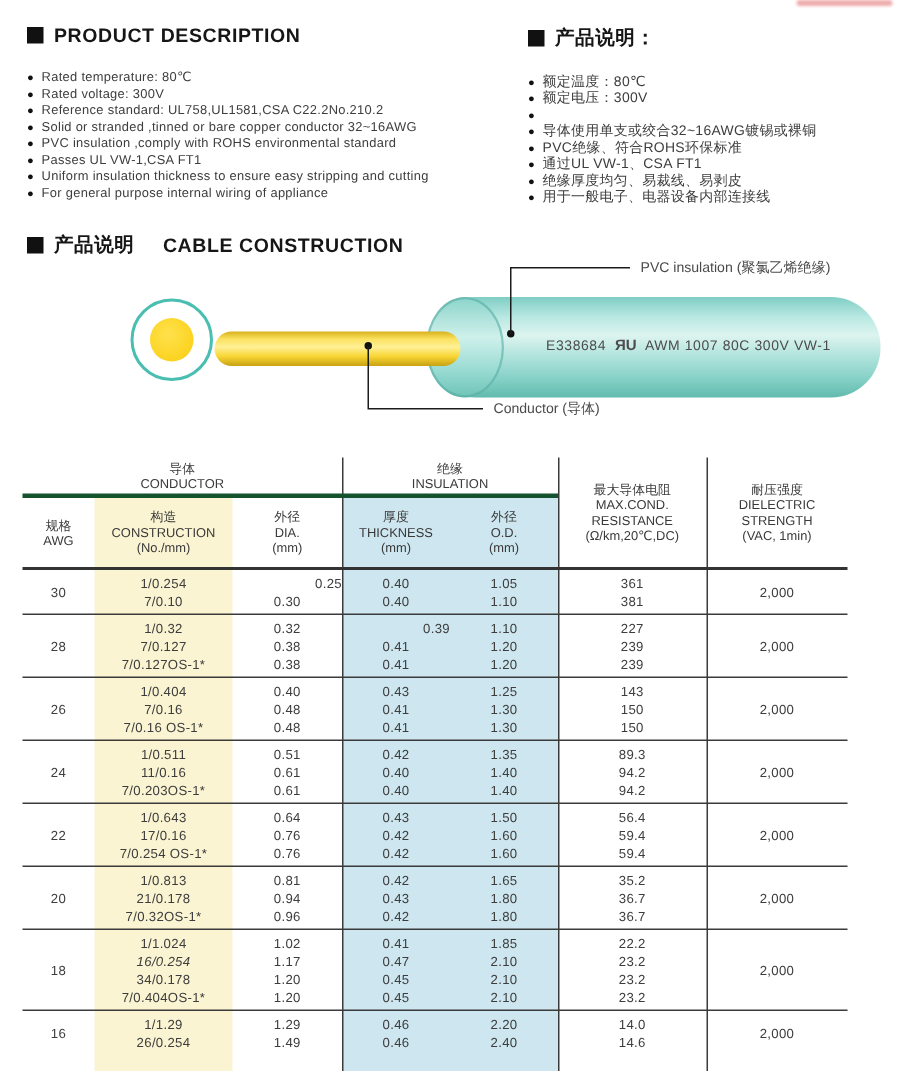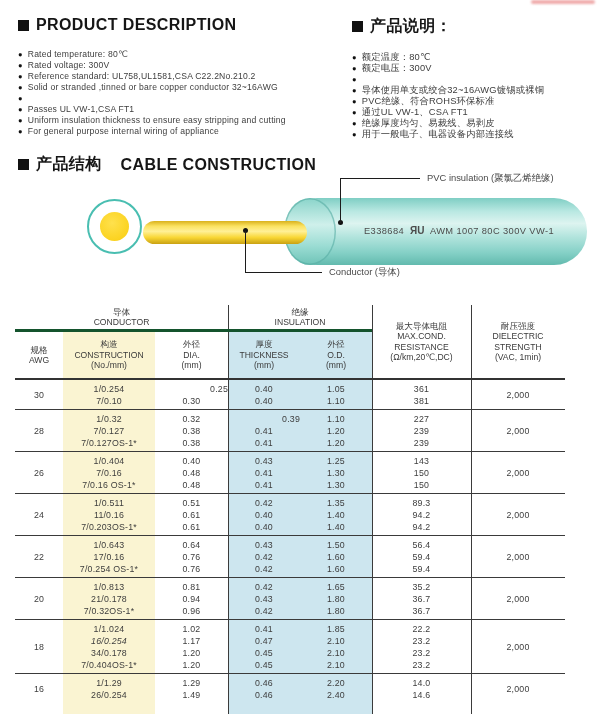--- a/index.html
+++ b/index.html
@@ -5,21 +5,21 @@
   * { margin:0; padding:0; box-sizing:border-box; }
   html,body { width:603px; height:714px; }
   body {
     position:relative; overflow:hidden; background:#fff;
     font-family:"Liberation Sans","DejaVu Sans",sans-serif; color:#3a3a3a;
     -webkit-font-smoothing:antialiased;
   }
   .abs { position:absolute; }
 
   
-  .sec-title { display:flex; align-items:center; gap:7px; font-weight:bold; font-size:16px; color:#161616; letter-spacing:.4px; }
+  .sec-title { display:flex; align-items:center; gap:7px; font-weight:bold; font-size:13px; color:#161616; letter-spacing:.4px; }
   .sq { width:11px; height:11px; background:#111; flex:0 0 auto; }
 
   
   ul.bullets { list-style:none; margin-top:15px; }
   ul.bullets li { display:flex; align-items:flex-start; gap:5px; line-height:11px; margin-bottom:0; font-size:8.6px; color:#3d3d3d; letter-spacing:.2px; }
   ul.bullets li .dot { font-size:7.5px; line-height:11px; color:#111; }
   ul.bullets.cn li { font-size:9.3px; }
 
   
   .red-smudge { left:531px; top:0; width:64px; height:4px; background:rgba(224,90,90,.5); filter:blur(1px); border-radius:2px; }
@@ -84,20 +84,21 @@
       <li>
         <span class="dot">●</span>
         <span>Reference standard: UL758,UL1581,CSA C22.2No.210.2</span>
       </li>
       <li>
         <span class="dot">●</span>
         <span>Solid or stranded ,tinned or bare copper conductor 32~16AWG</span>
       </li>
       <li>
         <span class="dot">●</span>
+        <span>PVC insulation ,comply with ROHS environmental standard</span>
       </li>
       <li>
         <span class="dot">●</span>
         <span>Passes UL VW-1,CSA FT1</span>
       </li>
       <li>
         <span class="dot">●</span>
         <span>Uniform insulation thickness to ensure easy stripping and cutting</span>
       </li>
       <li>
@@ -142,21 +143,21 @@
       </li>
       <li>
         <span class="dot">●</span>
         <span>用于一般电子、电器设备内部连接线</span>
       </li>
     </ul>
 </div>
 
 <div class="abs sec-title" style="left:18px; top:154px;">
   <span class="sq"></span>
-  <span>产品结构</span>
+  <span>产品说明</span>
   <span style="margin-left:12px;">CABLE  CONSTRUCTION</span>
 </div>
 
 <div class="abs xsec">
   <div class="xsec-core"></div>
 </div>
 
 <div class="abs insulation"></div>
 <div class="abs cap"></div>
 <div class="abs rod"></div>

